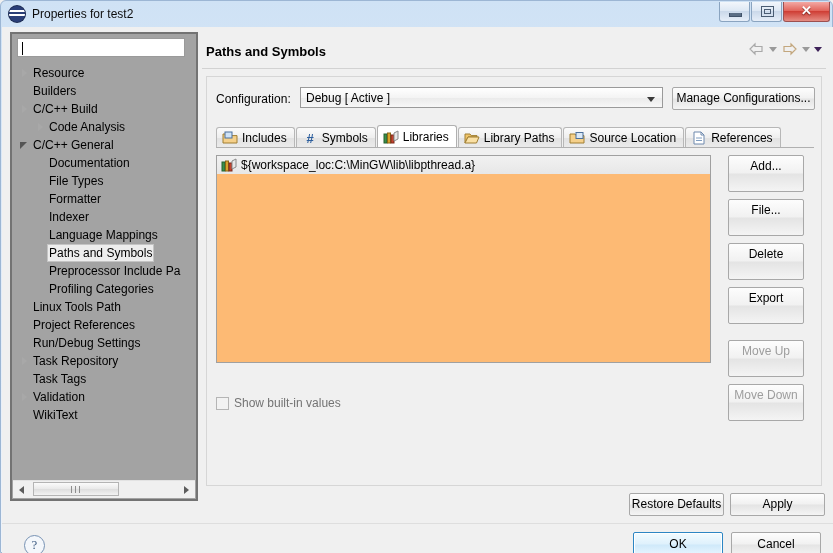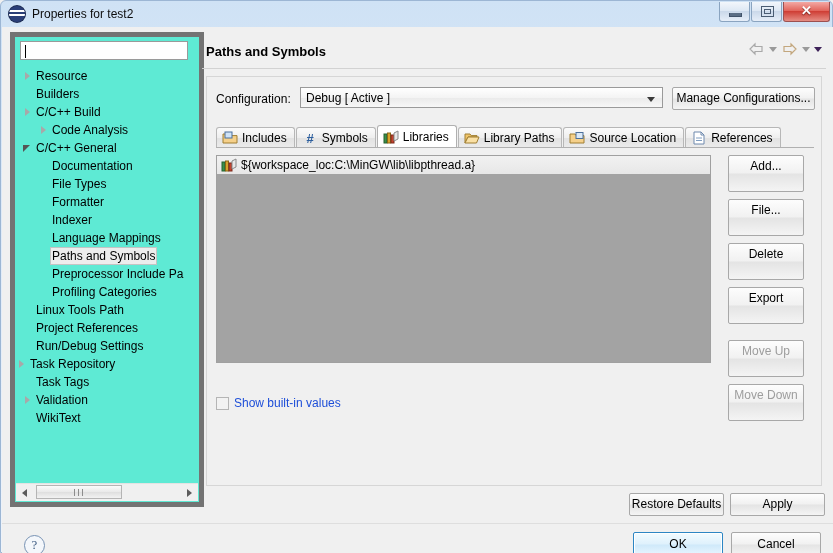--- a/index.html
+++ b/index.html
@@ -120,22 +120,22 @@
     left: 1px; top: 26px;
     width: 831px; height: 526px;
     background: #f0f0f0;
   }
 
   
   .left-pane {
     position: absolute;
     left: 8px; top: 5px;
     width: 184px; height: 465px;
-    background: #5eead4;
-    border: 5px solid #737373;
+    background: #a3a3a3;
+    border: 2px solid #737373;
   }
   .filter-box {
     position: absolute;
     left: 5px; top: 4px;
     width: 168px; height: 19px;
     box-sizing: border-box;
     border: 1px solid #9a9a9a;
     background: #ffffff;
   }
   .caret {
@@ -390,21 +390,21 @@
     box-sizing: border-box;
     background: #f0f0f0;
     border-top: 1px solid #b0b0b0;
   }
 
   .listbox {
     position: absolute;
     left: 0; top: 7px;
     width: 495px; height: 208px;
     box-sizing: border-box;
-    background: #a3a3a3;
+    background: #fdba74;
     border: 1px solid #a0a0a0;
     overflow: hidden;
   }
   .list-row {
     height: 18px;
     display: flex;
     align-items: center;
     padding-left: 4px;
     font-size: 12px;
     white-space: nowrap;
@@ -447,21 +447,21 @@
   .chk {
     width: 13px; height: 13px;
     box-sizing: border-box;
     border: 1px solid #b5b5b5;
     background: #f2f2f2;
     margin-right: 5px;
     flex: none;
   }
   .chk-label {
     font-size: 12px;
-    color: #1d4ed8;
+    color: #737373;
   }
 
   
   .lower-btns {
     position: absolute;
     right: 8px; top: 466px;
     display: flex;
     gap: 6px;
   }
   .lower-btns .btn {
@@ -592,21 +592,21 @@
             <span class="tree-label">Linux Tools Path</span>
           </div>
           <div class="tree-item" style="padding-left: 6px;">
             <span class="tw "></span>
             <span class="tree-label">Project References</span>
           </div>
           <div class="tree-item" style="padding-left: 6px;">
             <span class="tw "></span>
             <span class="tree-label">Run/Debug Settings</span>
           </div>
-          <div class="tree-item" style="">
+          <div class="tree-item" style="padding-left: 6px;">
             <span class="tw collapsed"></span>
             <span class="tree-label">Task Repository</span>
           </div>
           <div class="tree-item" style="padding-left: 6px;">
             <span class="tw "></span>
             <span class="tree-label">Task Tags</span>
           </div>
           <div class="tree-item" style="padding-left: 6px;">
             <span class="tw collapsed"></span>
             <span class="tree-label">Validation</span>

